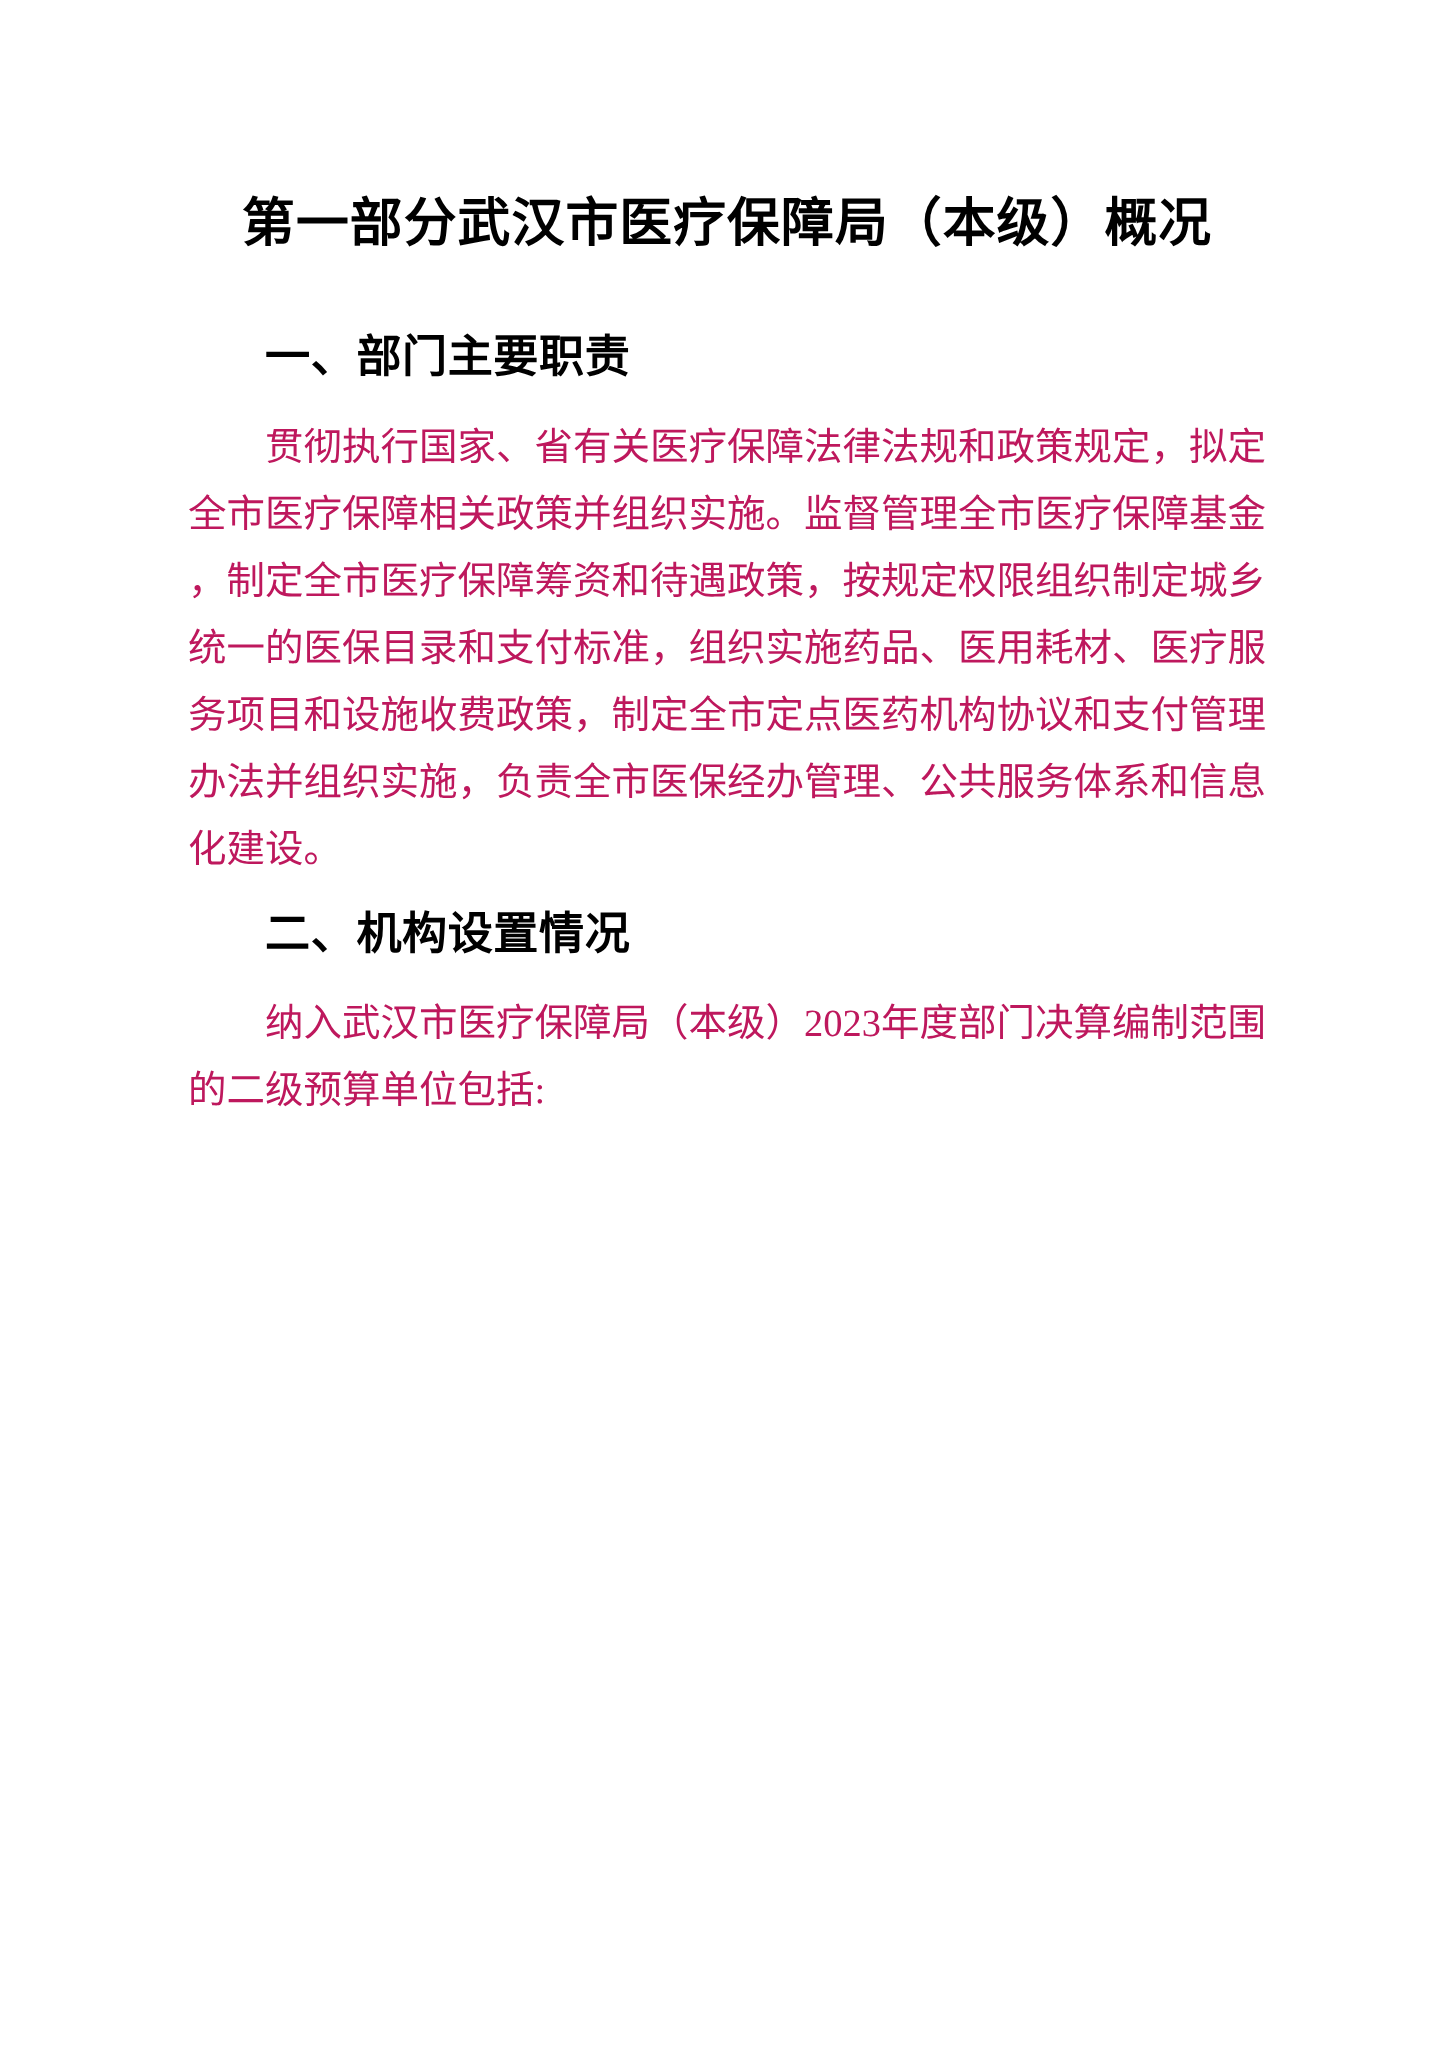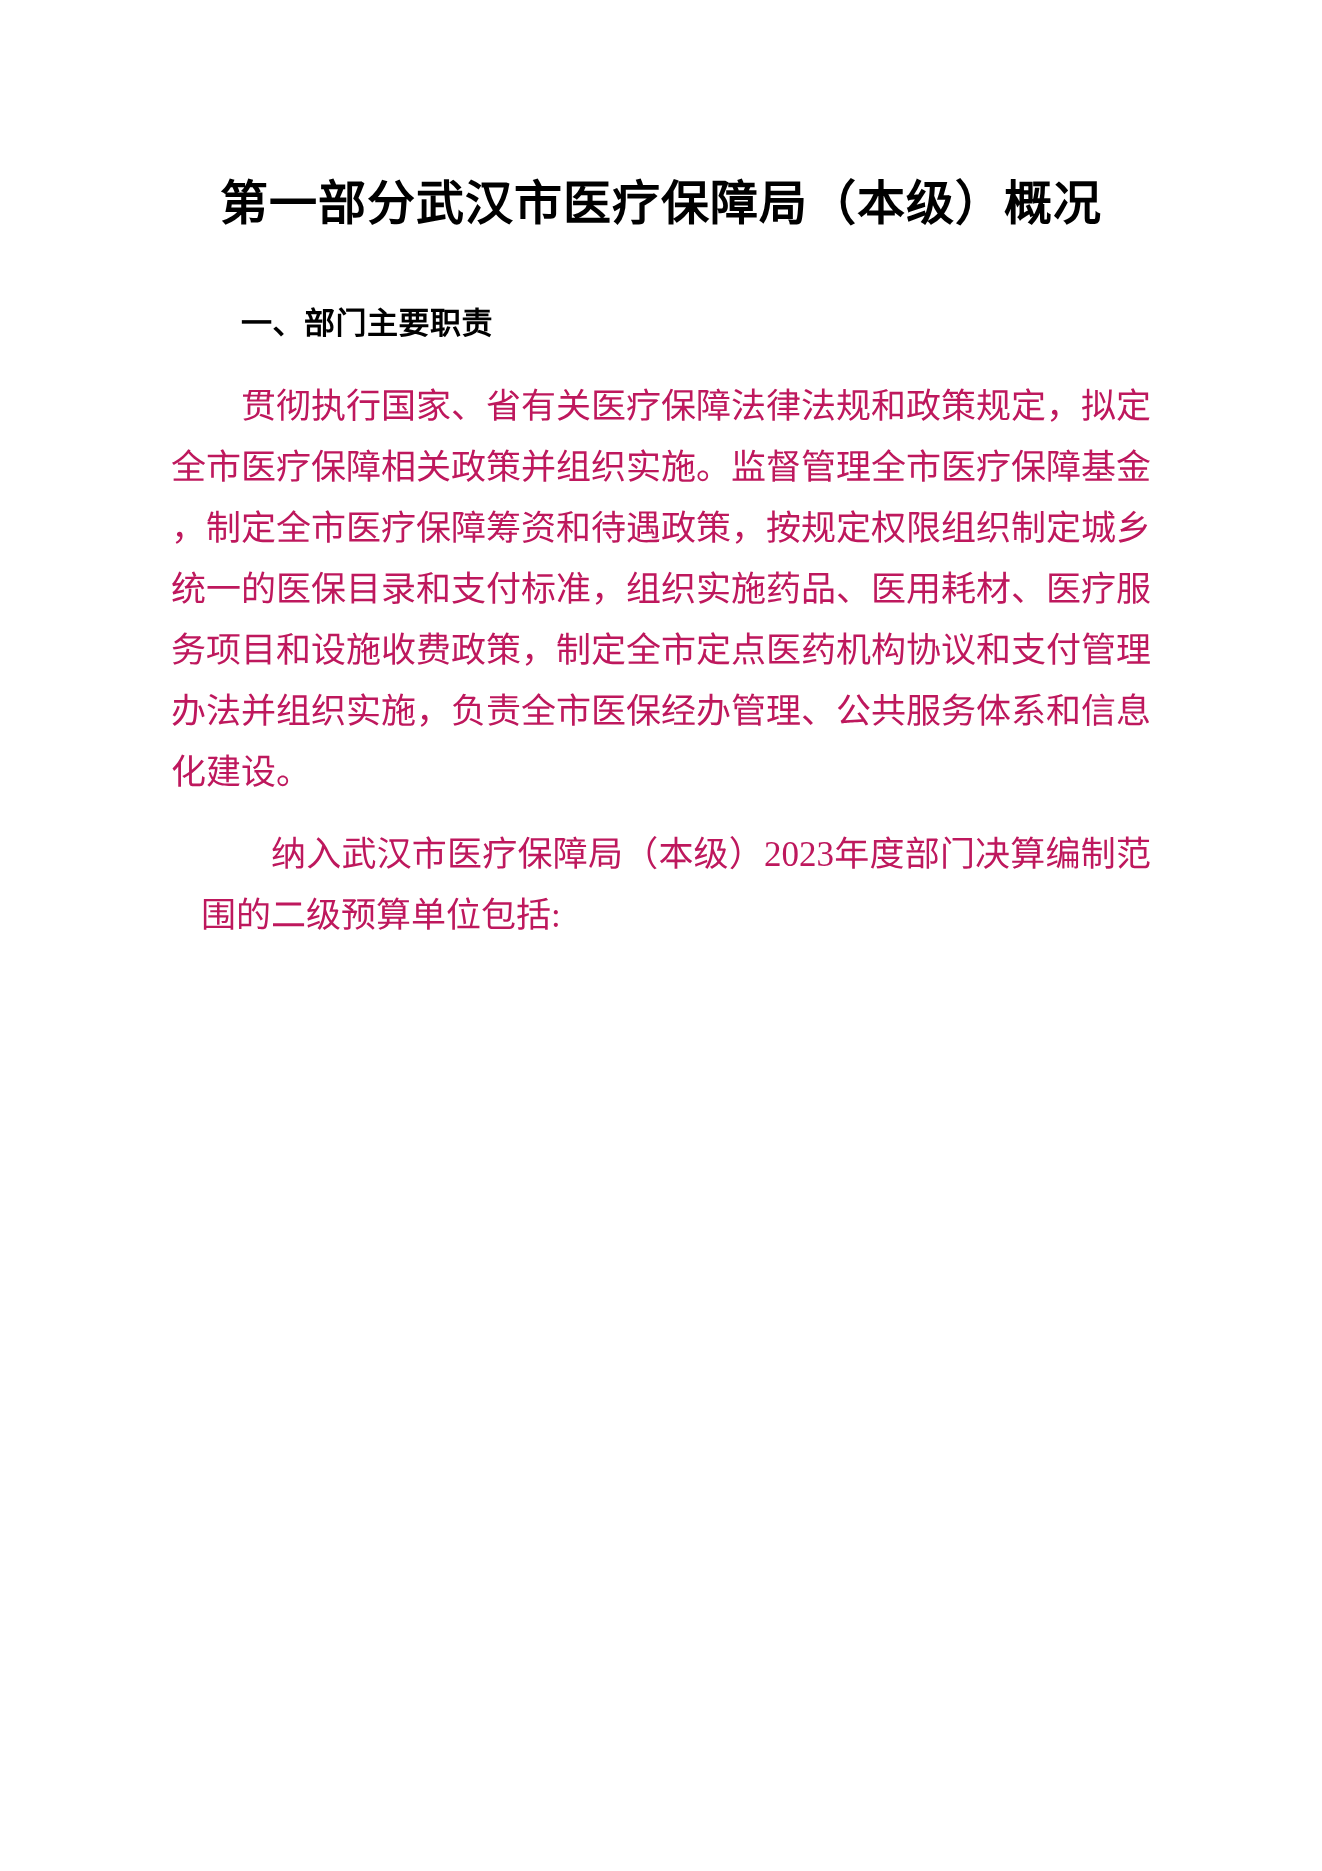--- a/index.html
+++ b/index.html
@@ -27,58 +27,59 @@
     line-height: 60px;
     letter-spacing: 1px;
     text-align: center;
     white-space: nowrap;
   }
   
   .sec-heading {
     margin: 0;
     font-family: Liberation Sans, sans-serif;
     font-weight: bold;
-    font-size: 31px;
+    font-size: 41px;
     line-height: 60px;
     padding-left: 70px;
     letter-spacing: 0.5px;
   }
   .sec-heading.first { margin-top: 60px; }
   .sec-heading.second { margin-top: 16px; }
   
   .para {
     margin: 0;
     font-family: "Liberation Serif", serif;
     font-size: 35px;
     line-height: 61px;
     text-align: justify;
     text-indent: 70px;
     word-break: break-all;
     line-break: anywhere;
     color: #be185d;
   }
   .para.p1 { margin-top: 22px; }
   .para.p2 { margin-top: 19px; }
-  .para.p3 { margin-top: 21px; margin-left: 30px; }
+  .para.p3 { margin-top: 21px; }
   .para.list-item {
     margin-top: 23px;
     text-align: left;
     word-break: keep-all;
     white-space: nowrap;
   }
 </style>
 </head>
 <body>
 
 <div class="page">
 
   <h1 class="doc-title">第一部分武汉市医疗保障局（本级）概况</h1>
 
   <h2 class="sec-heading first">一、部门主要职责</h2>
 
   <p class="para p1">贯彻执行国家、省有关医疗保障法律法规和政策规定，拟定全市医疗保障相关政策并组织实施。监督管理全市医疗保障基金，制定全市医疗保障筹资和待遇政策，按规定权限组织制定城乡统一的医保目录和支付标准，组织实施药品、医用耗材、医疗服务项目和设施收费政策，制定全市定点医药机构协议和支付管理办法并组织实施，负责全市医保经办管理、公共服务体系和信息化建设。</p>
 
+  <h2 class="sec-heading second">二、机构设置情况</h2>
 
 
   <p class="para p3">纳入武汉市医疗保障局（本级）2023年度部门决算编制范围的二级预算单位包括:</p>
 
 
 </div>
 
 </body></html>

